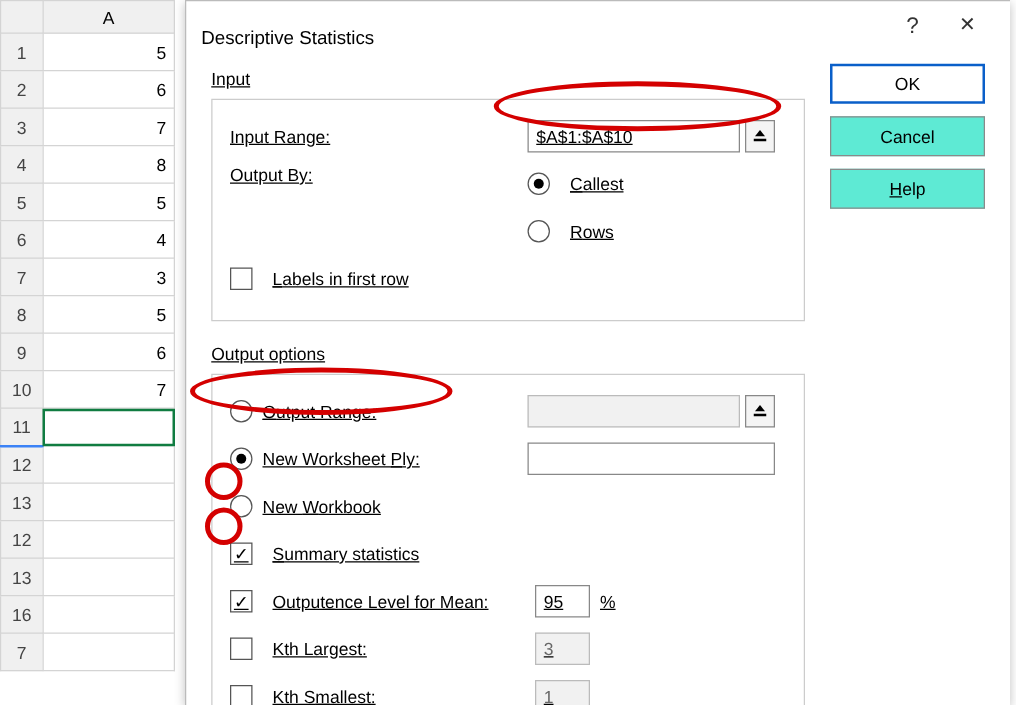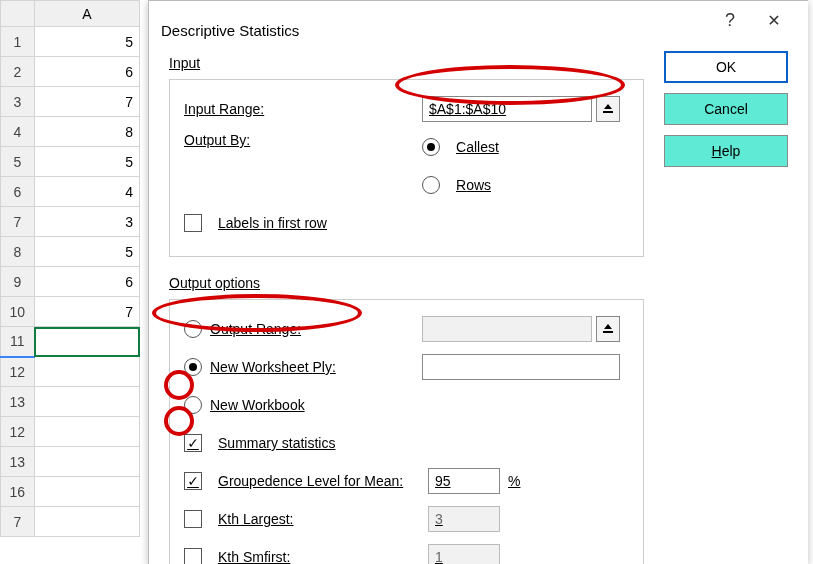--- a/index.html
+++ b/index.html
@@ -129,21 +129,21 @@
   }
   .collapse-btn svg { width:12px; height:12px; }
   .btn {
     height: 32px;
     border: 1px solid #8a8a8a;
     background: #5eead4;
     display: flex; align-items:center; justify-content:center;
     font-size: 14px;
   }
   .btn.primary { border:2px solid #0a5fc9; background:#fff;text-align:center; }
-  .smallbox { width:72px; }
+  .smallbox { width:44px; }
   .annot {
     position:absolute;
     border: 4px solid #d40000;
     border-radius: 50%;
     pointer-events:none;
   }
 </style>
 </head>
 <body>
 
@@ -299,32 +299,32 @@
             <span class="radio"></span>
             <span><span>New </span><span class="mnemonic">W</span><span>orkbook</span></span>
           </div>
         </div>
         <div class="row">
           <span class="checkbox checked"></span>
           <span><span class="mnemonic">S</span><span>ummary statistics</span></span>
         </div>
         <div class="row">
           <span class="checkbox checked"></span>
-          <span class="lbl" style="flex:0 0 202px"><span>Grouped</span><span class="mnemonic">e</span><span>nce Level for Mean:</span></span>
+          <span class="lbl" style="flex:0 0 202px"><span>Output</span><span class="mnemonic">e</span><span>nce Level for Mean:</span></span>
           <div class="textbox smallbox">95</div>
           <span>%</span>
         </div>
         <div class="row">
           <span class="checkbox"></span>
           <span class="lbl" style="flex:0 0 202px">Kth Largest:</span>
           <div class="textbox dim smallbox">3</div>
         </div>
         <div class="row">
           <span class="checkbox"></span>
-          <span class="lbl" style="flex:0 0 202px"><span>Kth S</span><span class="mnemonic">m</span><span>first:</span></span>
+          <span class="lbl" style="flex:0 0 202px"><span>Kth S</span><span class="mnemonic">m</span><span>allest:</span></span>
           <div class="textbox dim smallbox">1</div>
         </div>
       </div>
     </div>
 
     <div class="btn-col">
       <div class="btn primary">OK</div>
       <div class="btn">Cancel</div>
       <div class="btn"><span class="mnemonic" style="text-decoration:underline">H</span>elp</div>
     </div>

